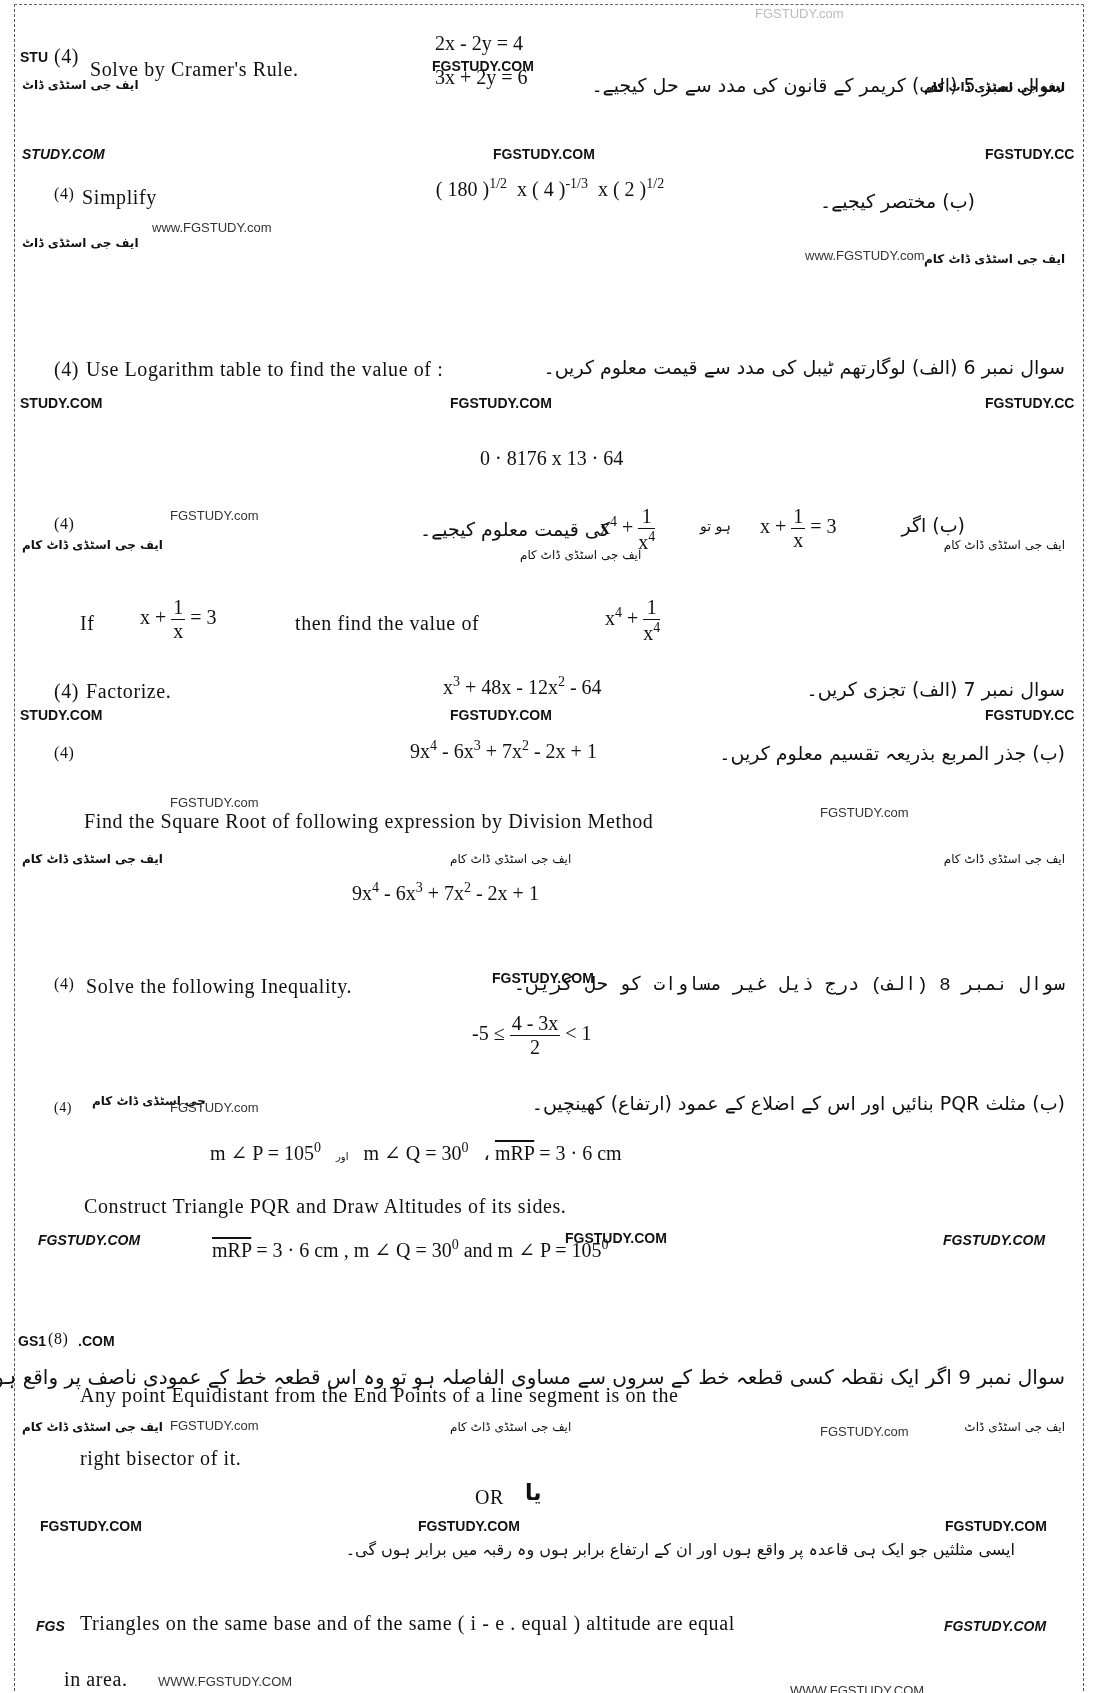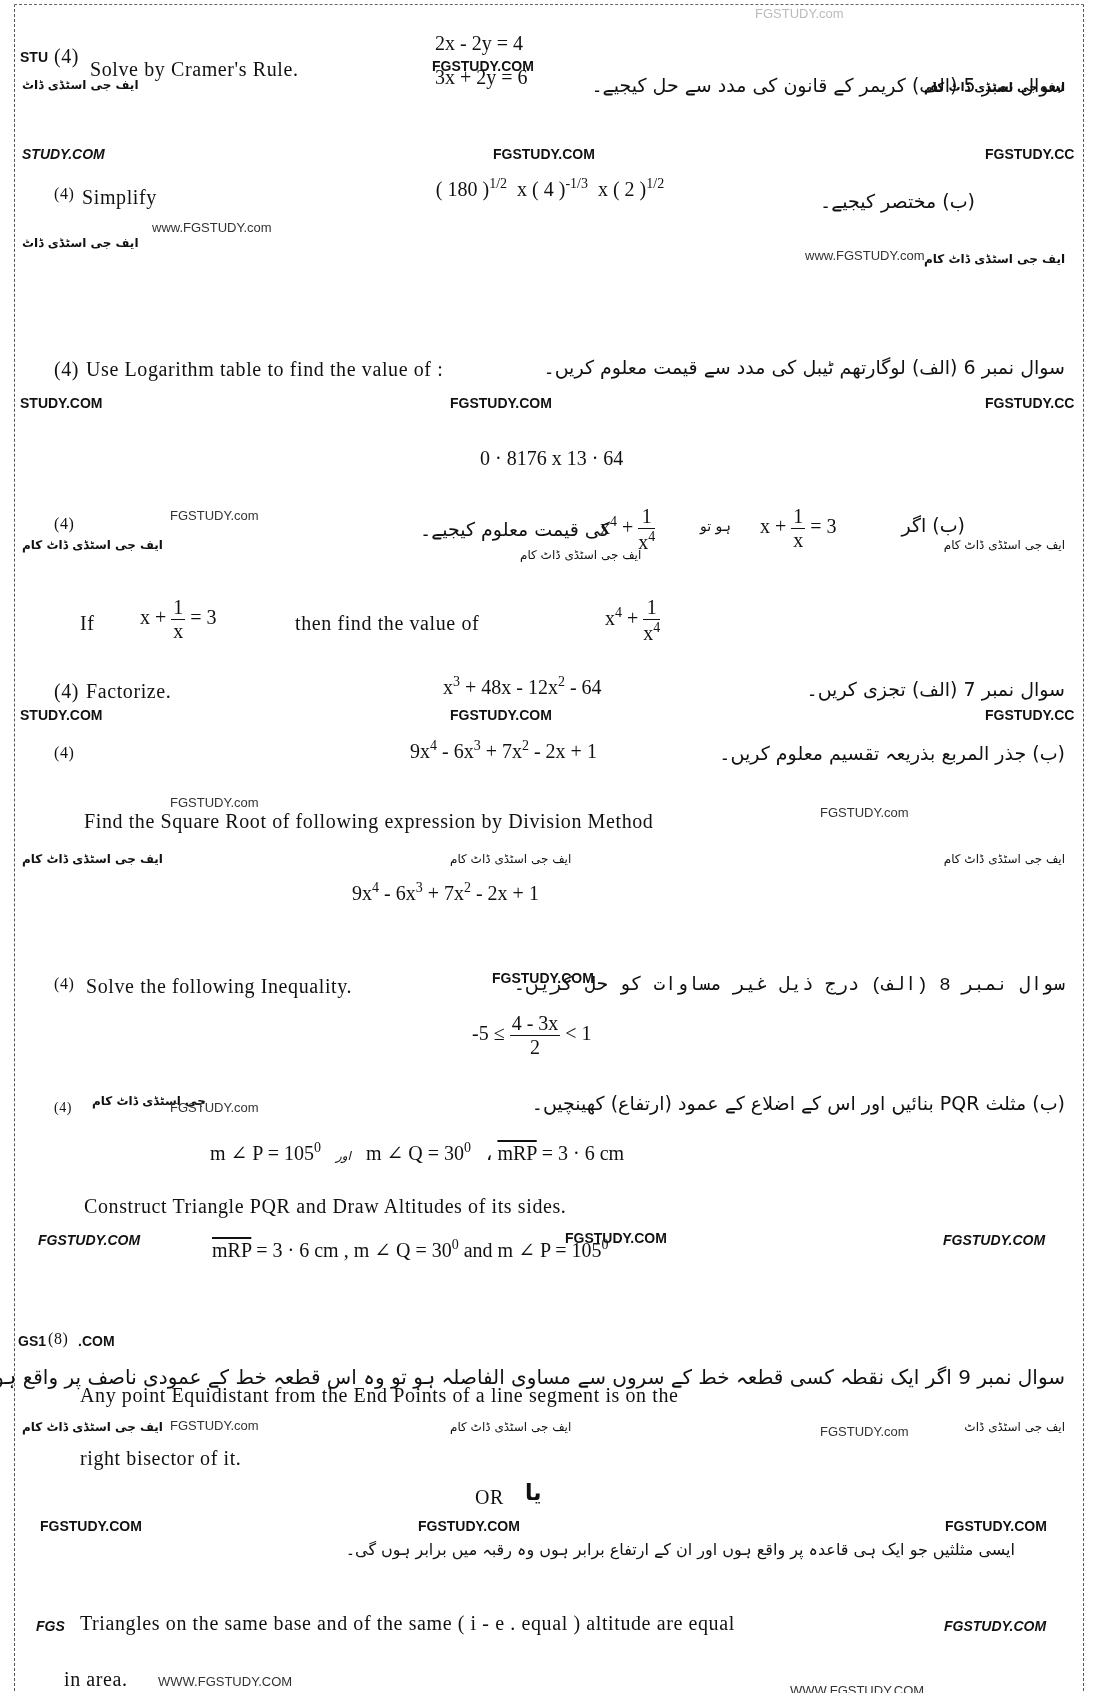--- a/index.html
+++ b/index.html
@@ -142,21 +142,21 @@
   <span>&lt; 1</span>
 </div>
 
 <div class="abs en" style="left:54px;top:1100px;font-size:14px;">(4)</div>
 <div class="abs urs" style="left:92px;top:1094px;">جی اسٹڈی ڈاٹ کام</div>
 <div class="abs wmL" style="left:170px;top:1100px;">FGSTUDY.com</div>
 <div class="abs ur" style="right:30px;top:1092px;">(ب) مثلث PQR بنائیں اور اس کے اضلاع کے عمود (ارتفاع) کھینچیں۔</div>
 
 <div class="abs math" style="left:210px;top:1140px;">
   <span>m ∠  P  =  105</span><sup>0</sup>
-  &nbsp;&nbsp;<span class="ur" style="font-size:12px;font-style:italic;">اور</span>&nbsp;&nbsp;
+  &nbsp;&nbsp;<span class="ur" style="font-size:10px;">اور</span>&nbsp;&nbsp;
   <span>m ∠ Q  =  30</span><sup>0</sup>
   &nbsp;&nbsp;،&nbsp;<span style="text-decoration:overline;">mRP</span>
   <span>=  3 · 6 cm</span>
 </div>
 
 <div class="abs en" style="left:84px;top:1195px;">Construct Triangle PQR and  Draw Altitudes of  its sides.</div>
 
 <div class="abs wmBI" style="left:38px;top:1232px;">FGSTUDY.COM</div>
 <div class="abs math" style="left:212px;top:1237px;">
   <span style="text-decoration:overline;">mRP</span>

